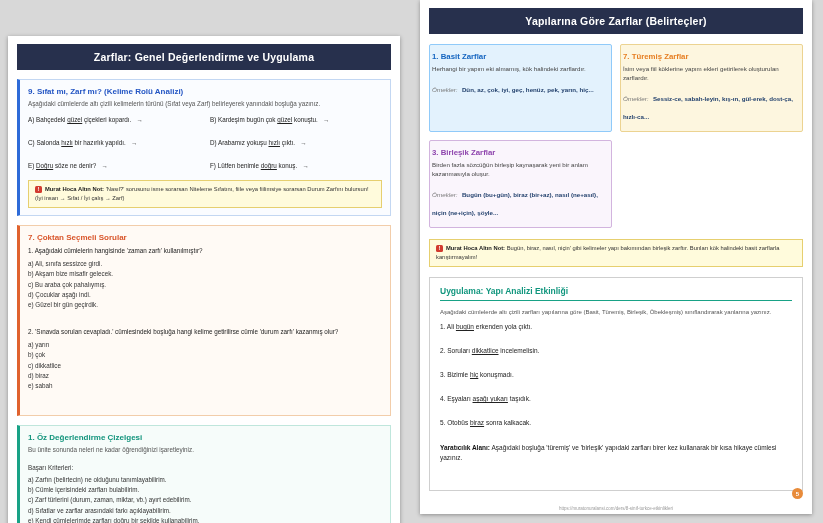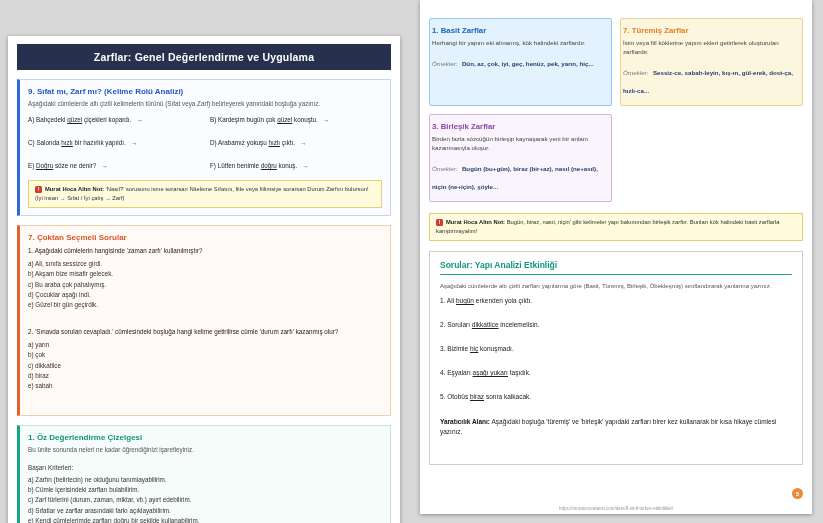--- a/index.html
+++ b/index.html
@@ -159,20 +159,21 @@
       <div>d) Sıfatlar ve zarflar arasındaki farkı açıklayabilirim.</div>
       <div>e) Kendi cümlelerimde zarfları doğru bir şekilde kullanabilirim.</div>
     </div>
   </div>
 
   <div class="page-circle">4</div>
   <div class="page-footer">https://muratonuralansi.com/ders/8-sinif-turkce-etkinlikleri</div>
 </div>
 
 <div class="page page-right">
+  <div class="page-header">Yapılarına Göre Zarflar (Belirteçler)</div>
 
   <div class="grid-2x2">
     <div class="tbox tbox-blue">
       <div class="box-title">1. Basit Zarflar</div>
       <div class="desc">Herhangi bir yapım eki almamış, kök halindeki zarflardır.</div>
       <div><span class="ex-label">Örnekler:</span> <span class="examples">Dün, az, çok, iyi, geç, henüz, pek, yarın, hiç...</span></div>
     </div>
     <div class="tbox tbox-yellow">
       <div class="box-title">7. Türemiş Zarflar</div>
       <div class="desc">İsim veya fiil köklerine yapım ekleri getirilerek oluşturulan zarflardır.</div>
@@ -183,21 +184,21 @@
       <div class="desc">Birden fazla sözcüğün birleşip kaynaşarak yeni bir anlam kazanmasıyla oluşur.</div>
       <div><span class="ex-label">Örnekler:</span> <span class="examples">Bugün (bu+gün), biraz (bir+az), nasıl (ne+asıl), niçin (ne+için), şöyle...</span></div>
     </div>
   </div>
 
   <div class="note">
     <span class="note-icon">!</span><b>Murat Hoca Altın Not:</b><span> Bugün, biraz, nasıl, niçin' gibi kelimeler yapı bakımından birleşik zarftır. Bunları kök halindeki basit zarflarla karıştırmayalım!</span>
   </div>
 
   <div class="uygulama">
-    <div class="uygulama-title">Sorular: Yapı Analizi Etkinliği</div>
+    <div class="uygulama-title">Uygulama: Yapı Analizi Etkinliği</div>
     <div class="intro">Aşağıdaki cümlelerde altı çizili zarfları yapılarına göre (Basit, Türemiş, Birleşik, Öbekleşmiş) sınıflandırarak yanlarına yazınız.</div>
     <div class="sentence"><span>1. Ali </span><span class="u">bugün</span><span> erkenden yola çıktı.</span></div>
     <div class="sentence"><span>2. Soruları </span><span class="u">dikkatlice</span><span> incelemelisin.</span></div>
     <div class="sentence"><span>3. Bizimle </span><span class="u">hiç</span><span> konuşmadı.</span></div>
     <div class="sentence"><span>4. Eşyaları </span><span class="u">aşağı yukarı</span><span> taşıdık.</span></div>
     <div class="sentence"><span>5. Otobüs </span><span class="u">biraz</span><span> sonra kalkacak.</span></div>
     <div class="creative">
       <b>Yaratıcılık Alanı:</b><span> Aşağıdaki boşluğa 'türemiş' ve 'birleşik' yapıdaki zarfları birer kez kullanarak bir kısa hikaye cümlesi yazınız.</span>
     </div>
   </div>

